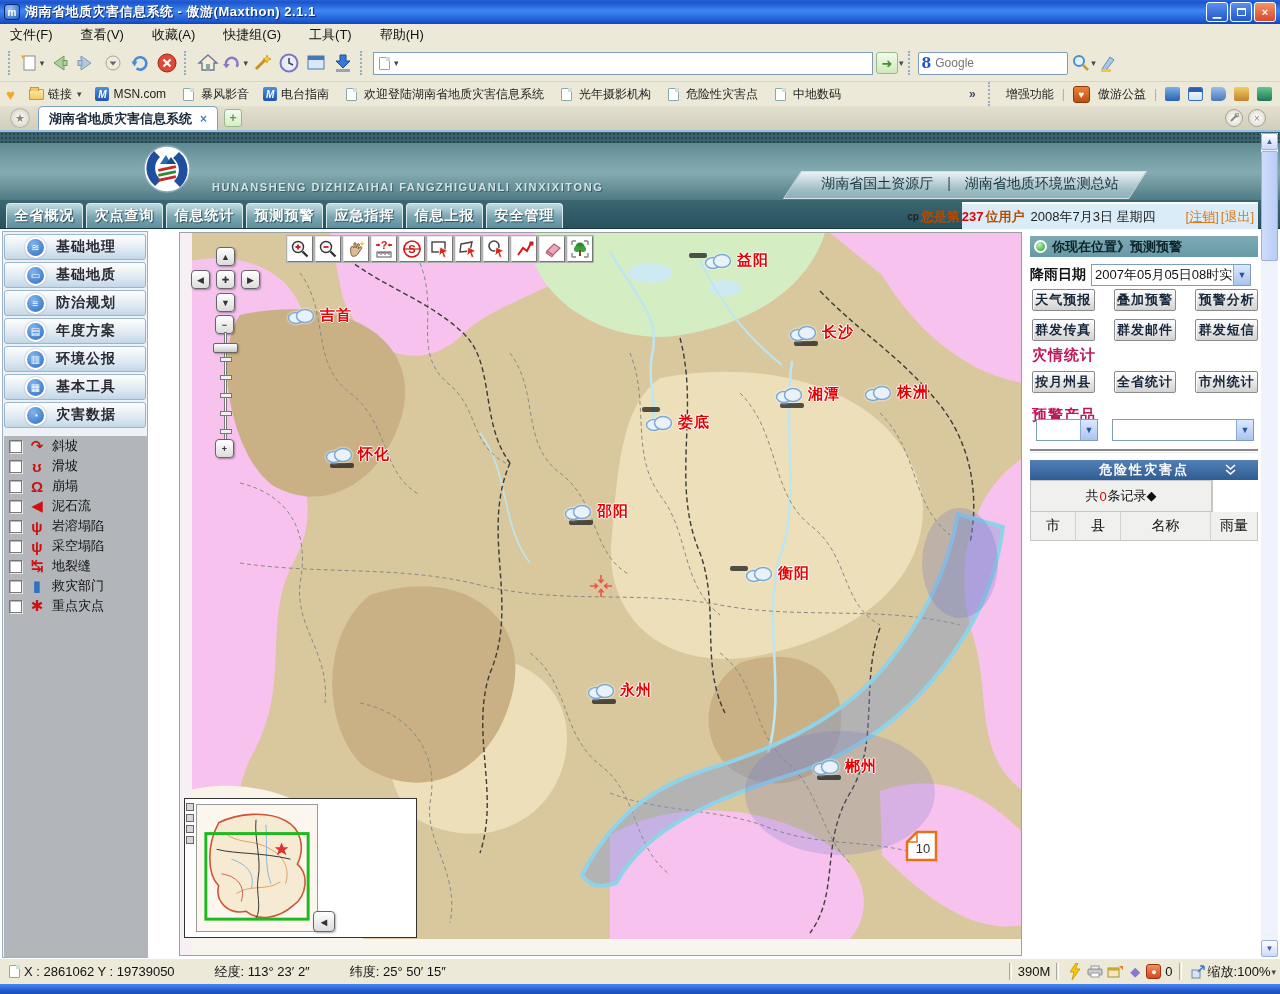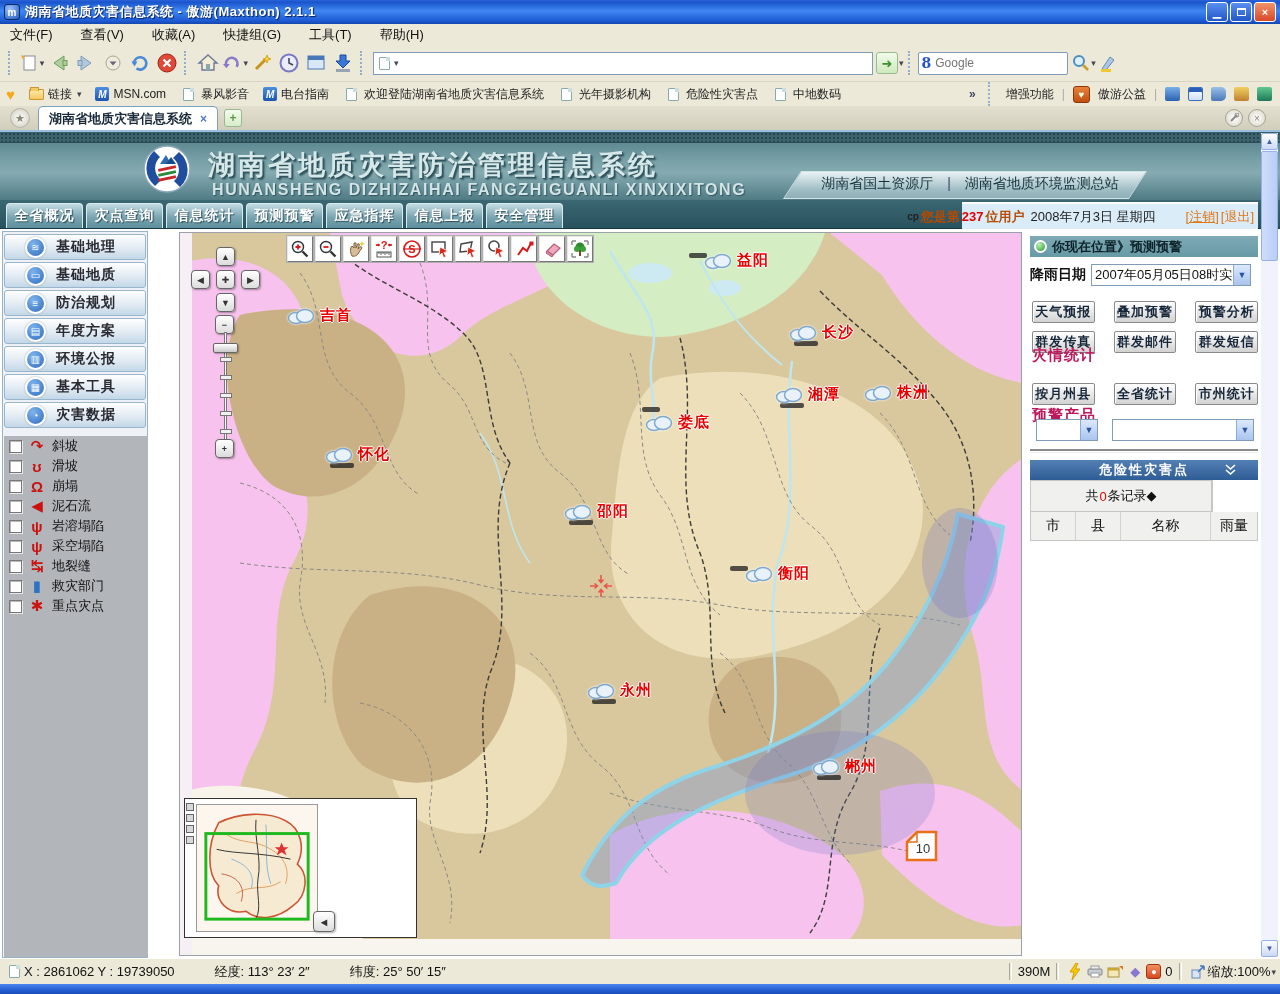--- a/index.html
+++ b/index.html
@@ -70,21 +70,21 @@
   color:#8a8878; font-size:10px; display:flex; align-items:center; justify-content:center; }
 
 
 .banner { position:absolute; left:0; top:132px; width:1280px; height:68px;
   background:linear-gradient(180deg,#517d87 0%,#7aa2a9 45%,#85abb1 60%,#507b85 100%); overflow:hidden; }
 .banner-dots { position:absolute; left:0; top:0; width:1280px; height:11px; background:#3c636d;
   background-image:radial-gradient(#22454e 1px,transparent 1.2px); background-size:4px 4px; border-bottom:1px solid #2a4d56; }
 .site-logo { position:absolute; left:142px; top:12px; }
 .banner-title { position:absolute; left:208px; top:15px; font-size:27px; font-weight:bold; letter-spacing:3px;
   color:#d6e8ea; text-shadow:1px 1px 0 #30545d, 2px 2px 2px #2a4a52; }
-.banner-sub { position:absolute; left:212px; top:49px; font-size:16px; font-weight:bold; letter-spacing:1.6px; color:#d2e4e6; text-shadow:1px 1px 1px #33565e; }
+.banner-sub { position:absolute; left:212px; top:49px; font-size:11px; font-weight:bold; letter-spacing:1.6px; color:#d2e4e6; text-shadow:1px 1px 1px #33565e; }
 .orgtabs { position:absolute; left:792px; top:39px; width:346px; height:28px; transform:skewX(-33deg);
   background:linear-gradient(#e9f2f4,#9dbcc3 70%,#8fb0b8); border:1px solid #cfe2e6; }
 .orgtabs-inner { position:absolute; left:800px; top:43px; width:340px; display:flex; justify-content:center; gap:14px;
   font-size:14px; color:#13323c; }
 .orgdiv { color:#446; }
 
 
 .navbar { position:absolute; left:0; top:200px; width:1280px; height:29px;
   background:linear-gradient(#3a6772,#28525e); border-bottom:1px solid #173a44; display:flex; align-items:flex-end; padding-left:6px; }
 .navtab { width:77px; height:25px; margin-right:3px; border-radius:4px 4px 0 0;
@@ -151,21 +151,21 @@
 .rp-abs { position:absolute; left:0; width:228px; }
 .locbar { top:3px; height:21px; background:linear-gradient(#7eaab4,#679aa6); display:flex; align-items:center; gap:5px; padding-left:4px;
   color:#0c2228; font-weight:bold; font-size:13px; }
 .greendot { width:13px; height:13px; border-radius:50%; background:radial-gradient(circle at 35% 30%,#bff0bf,#1f9e1f); border:2px solid #fff; }
 .rainrow { top:29px; display:flex; align-items:center; gap:5px; }
 .rainlabel { font-size:14px; font-weight:bold; color:#111; }
 .xpselect { height:22px; background:#fff; border:1px solid #7f9db9; display:flex; align-items:center; }
 .xpselect .val { flex:1; padding:0 3px; font-size:13px; color:#111; white-space:nowrap; overflow:hidden; }
 .selarrow { width:17px; height:100%; background:linear-gradient(#dce9fc,#a9c4ef); border-left:1px solid #8aaad8; color:#2a55a0;
   font-size:9px; display:flex; align-items:center; justify-content:center; }
-.btnrow { display:flex; gap:19px; padding-left:2px;margin-top:12px; }
+.btnrow { display:flex; gap:19px; padding-left:2px; }
 .rbtn { width:73px; height:22px; background:linear-gradient(#ffffff,#e6e6e6 55%,#d2d2d2); border:1px solid #8a8a8a; border-radius:2px;
   box-shadow:inset 1px 1px 0 #fff; font-size:13px; font-weight:bold; color:#16263a;
   display:flex; align-items:center; justify-content:center; letter-spacing:1px; }
 .rptitle { font-size:15px; font-weight:bold; color:#be185d; padding-left:2px; letter-spacing:1px; }
 .divider { top:216px; height:4px; border-top:2px solid #8a8a8a; border-bottom:1px solid #eee; }
 .dangerhdr { top:227px; height:20px; background:linear-gradient(#537fb4,#2e5d95); color:#fff; font-weight:bold; font-size:13px;
   display:flex; align-items:center; justify-content:center; letter-spacing:2px; position:absolute; }
 .dh-ico { position:absolute; right:22px; top:4px; }
 .recrow { top:247px; height:32px; background:#f0f0ee; border:1px solid #c6c6c6; display:flex; position:absolute; }
 .recmain { width:181px; display:flex; align-items:center; justify-content:center; gap:1px; font-size:13px; color:#111; border-right:1px solid #c6c6c6; }
@@ -393,21 +393,20 @@
   <svg class="site-logo" width="50" height="50" viewBox="0 0 50 50">
     <circle cx="25" cy="25" r="23" fill="#fff" stroke="#8aa8b8" stroke-width="1.5"></circle>
     <path d="M12,7 a23,23 0 0 0 1,35 l6,-6 a15,15 0 0 1 -1,-23 z" fill="#1f4e9e"></path>
     <path d="M38,43 a23,23 0 0 0 -1,-35 l-6,6 a15,15 0 0 1 1,23 z" fill="#1f4e9e"></path>
     <polygon points="18,20 24,11 29,20" fill="#2a6aae"></polygon>
     <polygon points="24,20 29,13 34,20" fill="#184a88"></polygon>
     <rect x="16" y="23" width="18" height="3" fill="#c82828" transform="rotate(-12 25 24)"></rect>
     <rect x="16" y="28" width="18" height="3" fill="#2a8a3a" transform="rotate(-12 25 29)"></rect>
     <rect x="16" y="33" width="18" height="3" fill="#c82828" transform="rotate(-12 25 34)"></rect>
   </svg>
-  <div class="banner-title">湖南省地质灾害防治管理信息系统</div>
   <div class="banner-sub">HUNANSHENG DIZHIZAIHAI FANGZHIGUANLI XINXIXITONG</div>
   <div class="orgtabs"></div>
   <div class="orgtabs-inner">
     <span>湖南省国土资源厅</span>
     <span class="orgdiv">|</span>
     <span>湖南省地质环境监测总站</span>
   </div>
 </div>
 
 <div class="navbar">

